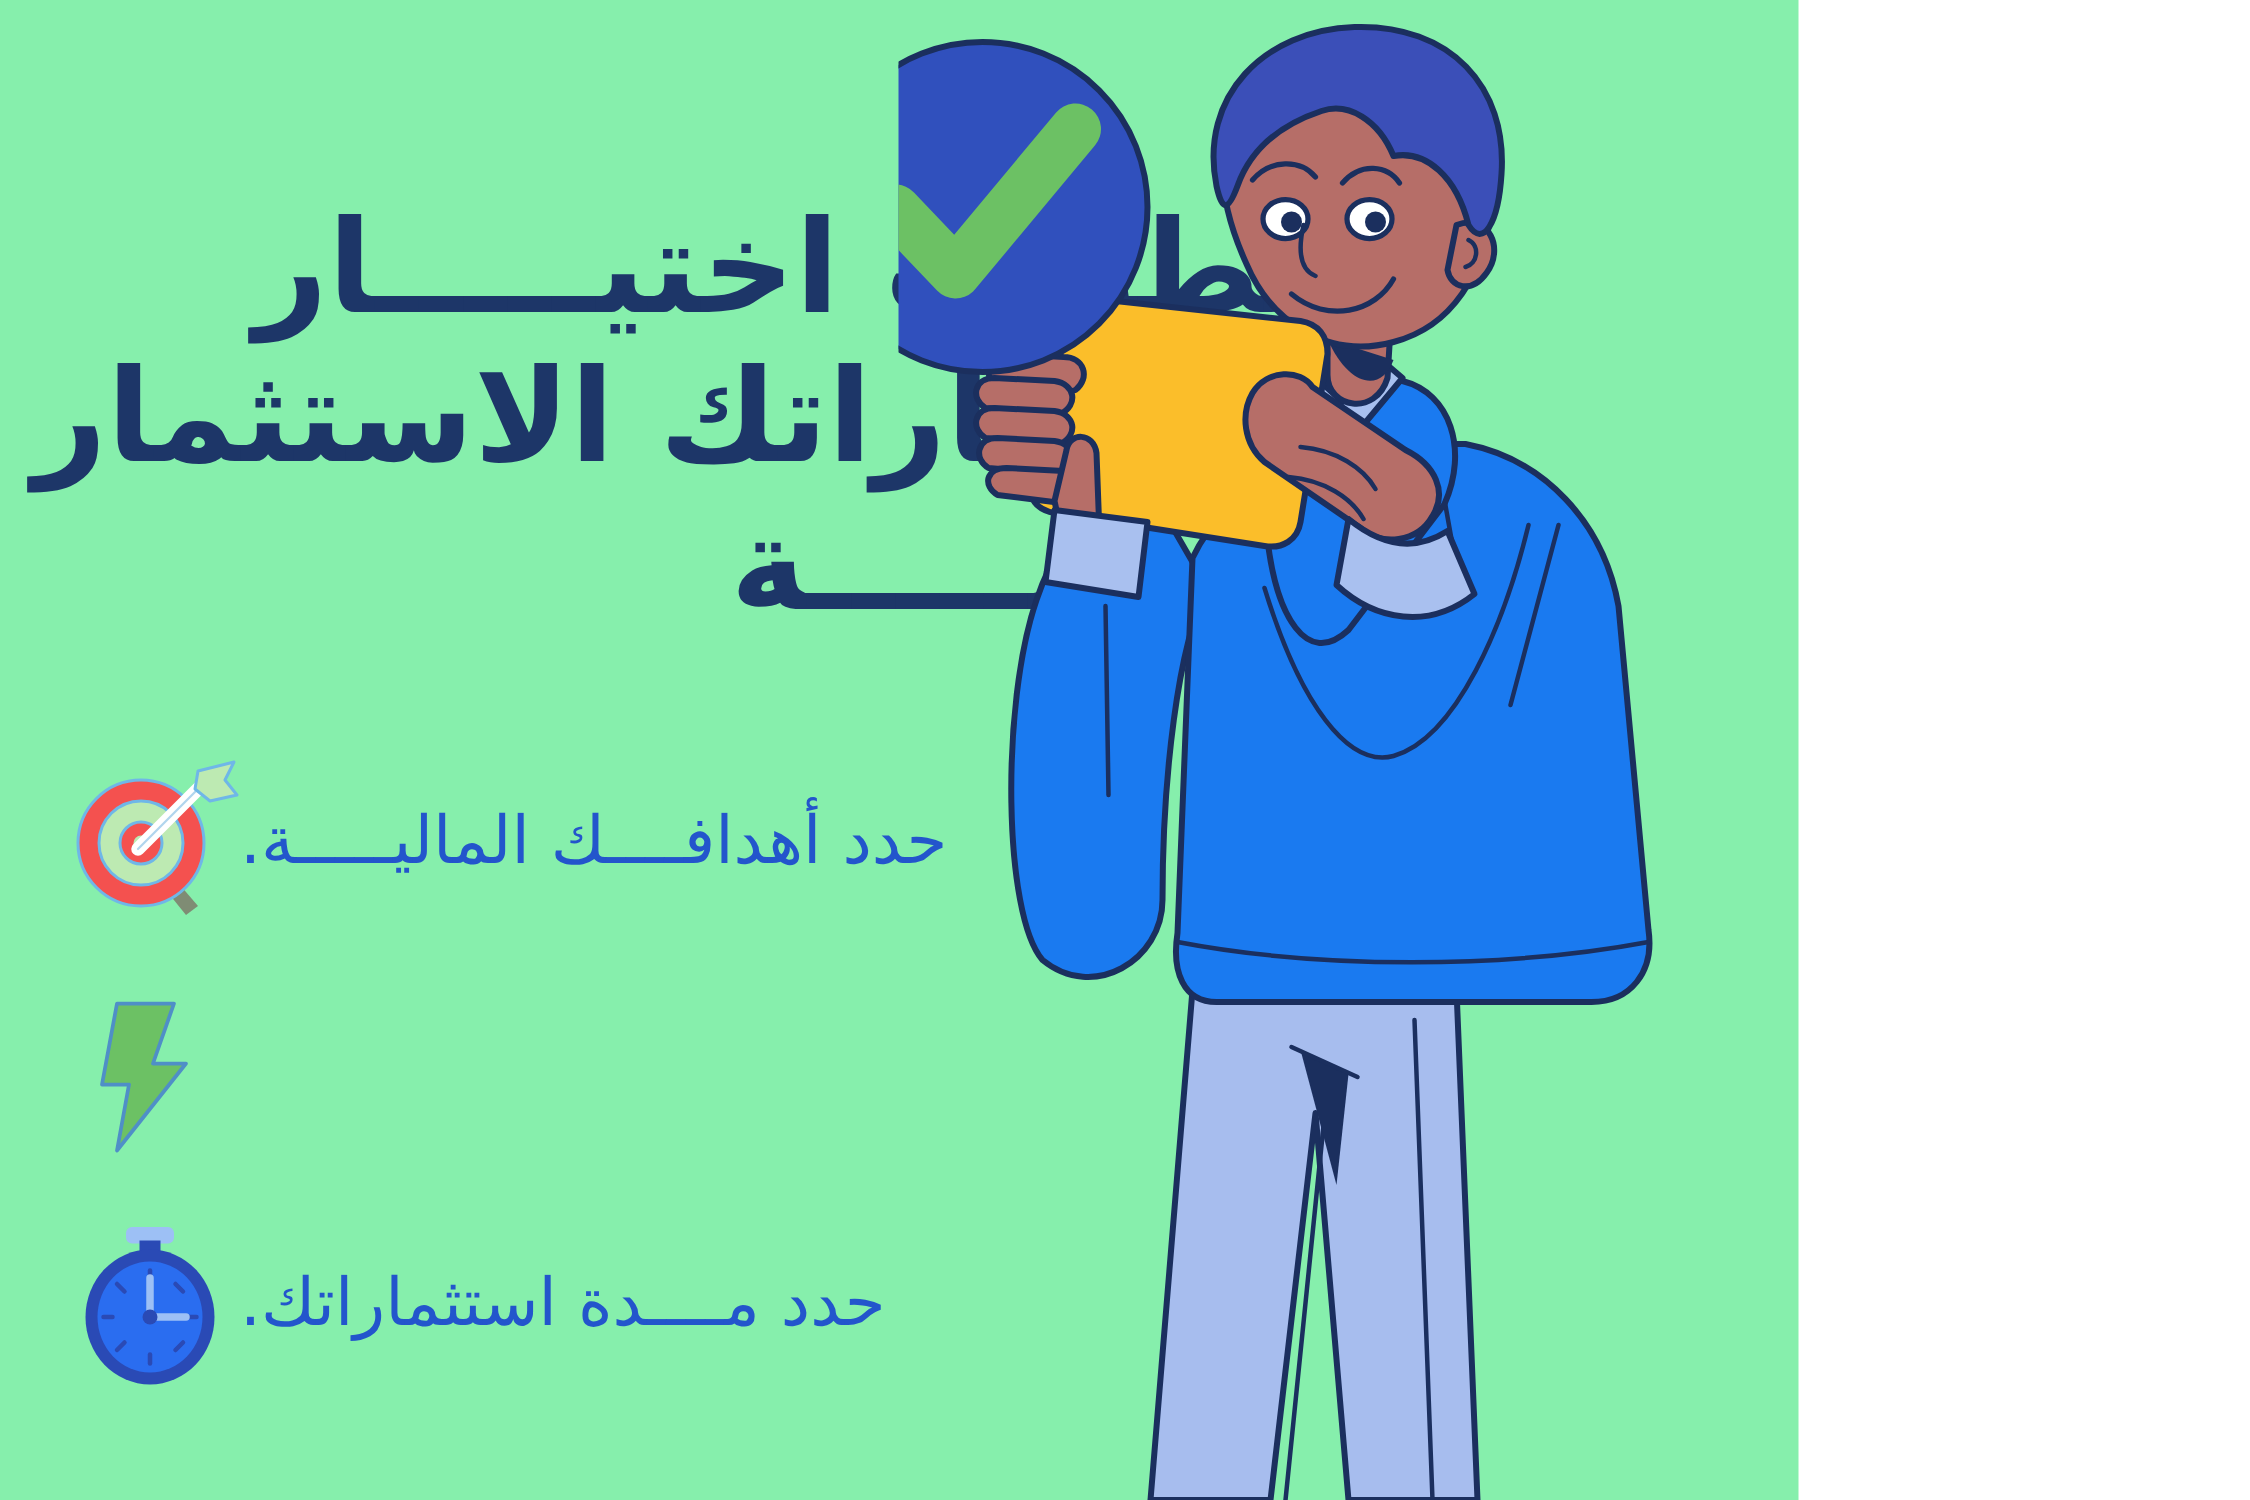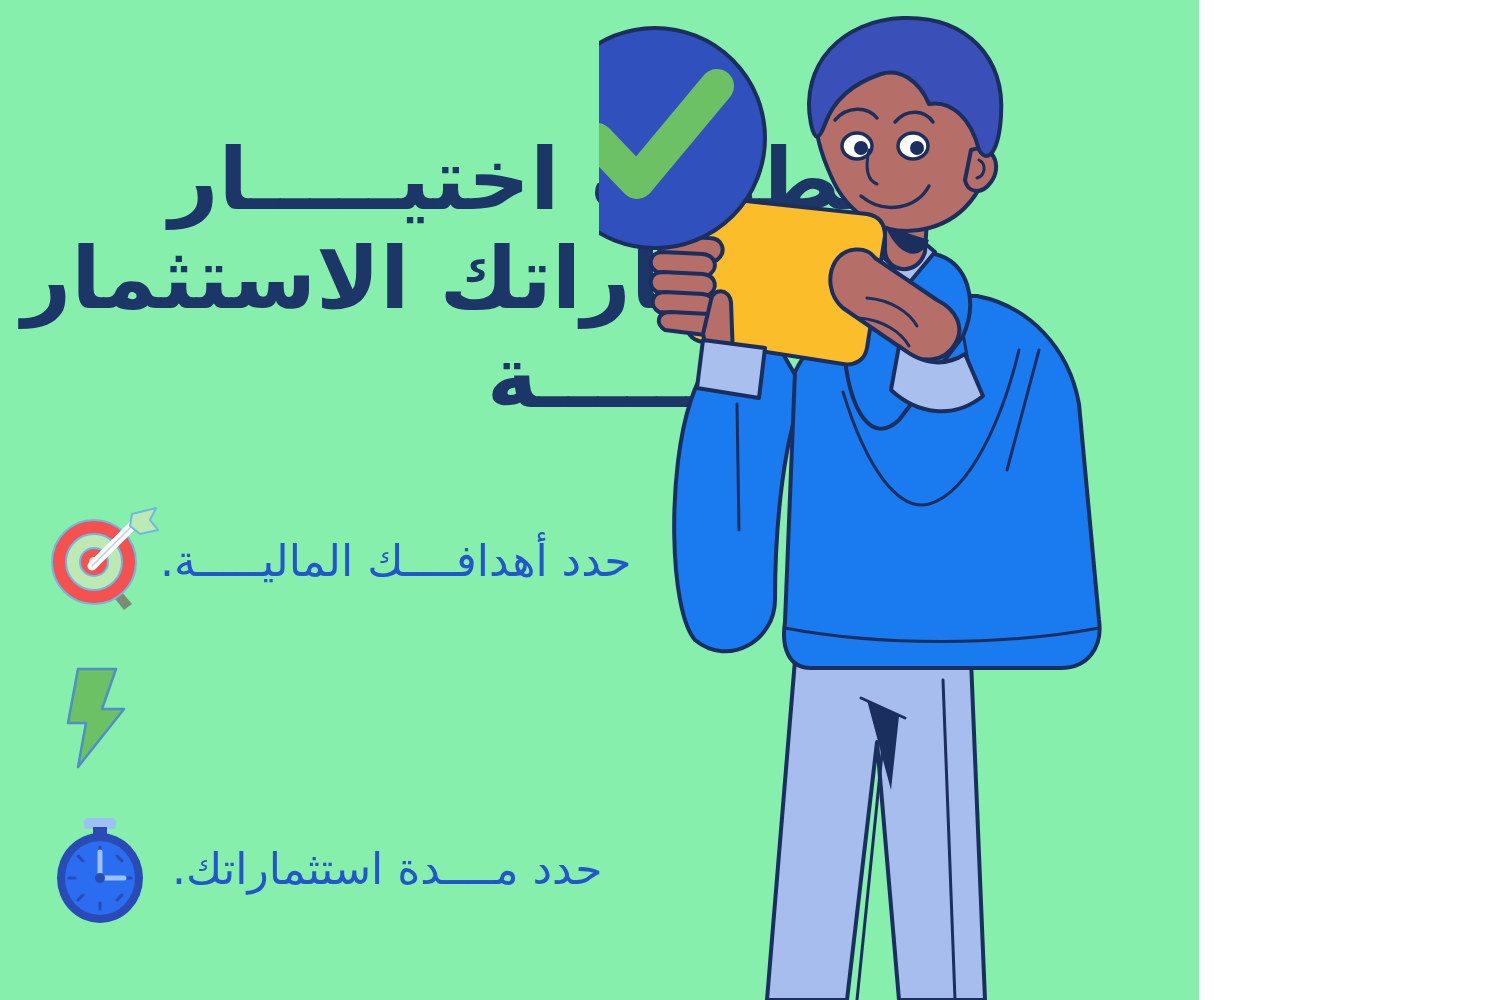--- a/index.html
+++ b/index.html
@@ -63,21 +63,21 @@
     margin-right: 22px;
   }
   .bullet-icon {
     flex: 0 0 auto;
     width: 120px;
     height: 120px;
     display: block;
   }
   #row-goals  { top: 500px; }
   #row-risk   { top: 655px; }
-  #row-period { top: 808px; gap: 12px; }
+  #row-period { top: 808px; }
 
   
   #illustration {
     position: absolute;
     right: 0;
     top: 0;
     width: 600px;
     height: 1000px;
   }
   #illustration svg { display: block; }

